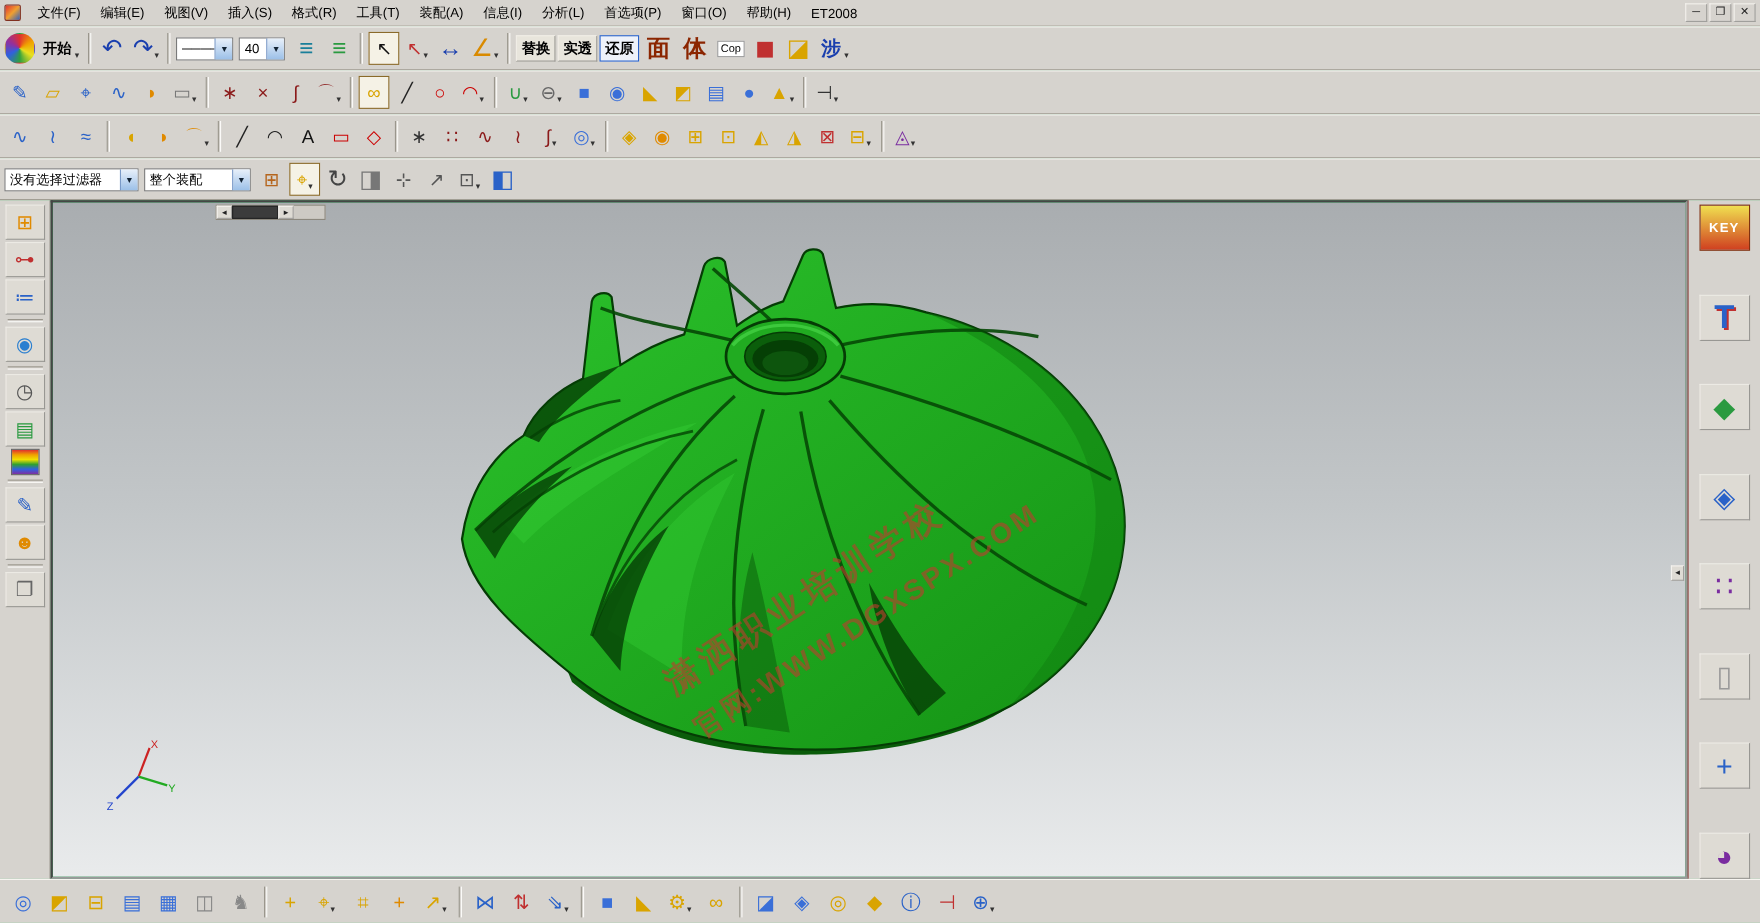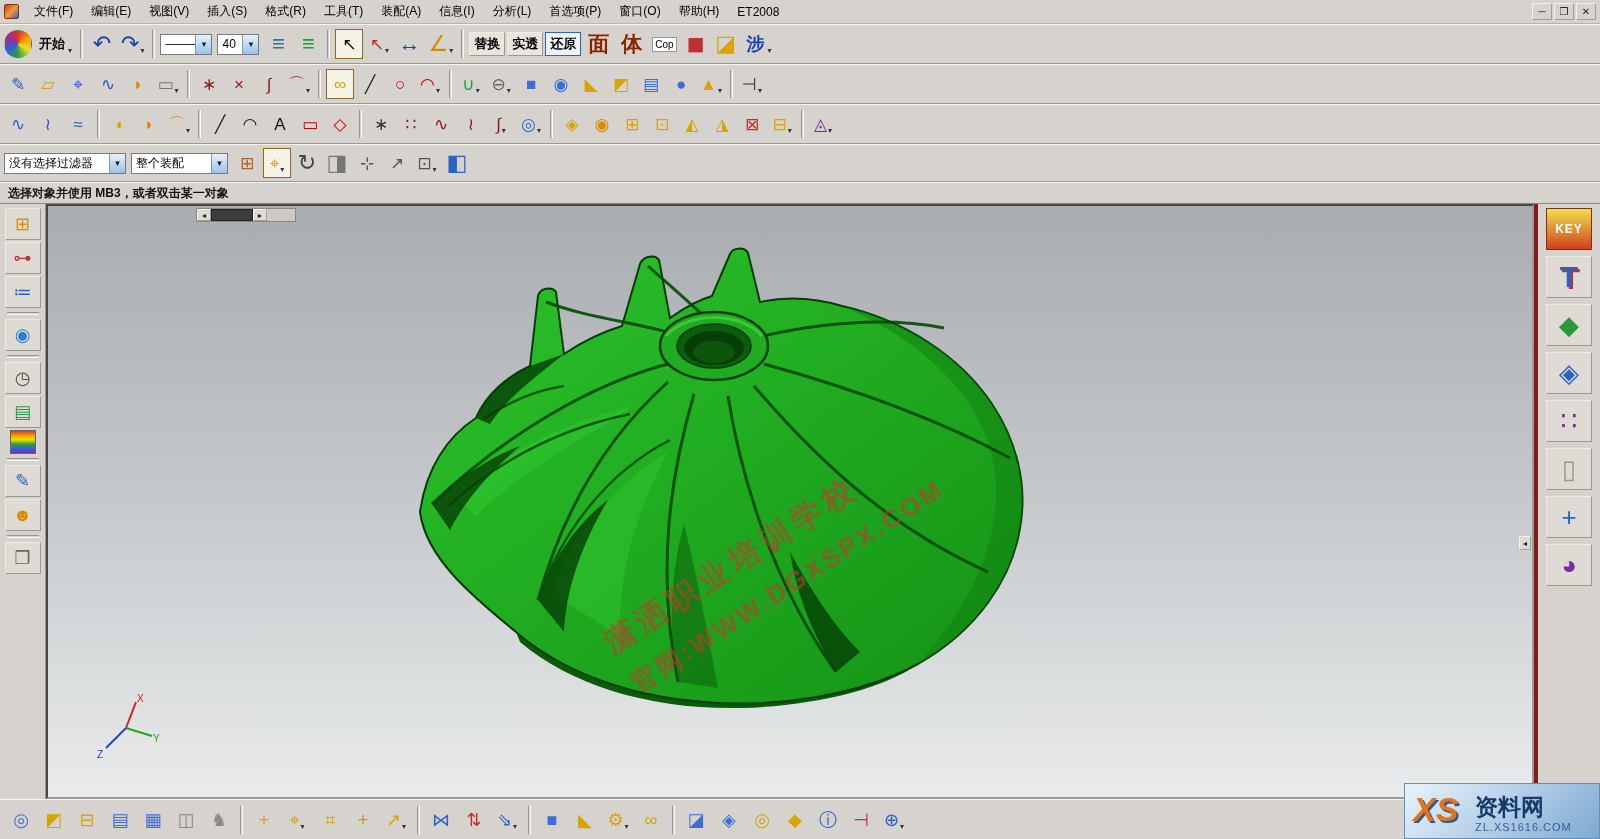--- a/index.html
+++ b/index.html
@@ -49,21 +49,21 @@
   .promptbar { height:22px; display:flex; align-items:center; padding:0 8px; gap:8px;
                background:#d6d3ce; border-top:1px solid #f6f4f0; border-bottom:1px solid #8c887e;
                font-weight:bold; font-size:12px; color:#111; }
 
   
   .main { flex:1; display:flex; min-height:0; }
   .vbar { display:flex; flex-direction:column; align-items:center; padding-top:4px; gap:2px; background:#d6d3ce; }
   .leftbar { width:46px; border-right:1px solid #9c988e; }
   .leftbar .tbtn { width:36px; height:32px; border:1px outset #eceae4; background:#dedbd4; font-size:18px; }
   .vbar .sep { width:32px; height:3px; border:none; border-top:1px solid #9a968c; border-bottom:1px solid #fbfaf8; margin:2px 0; }
-  .rightbar { width:66px; border-left:4px solid #7f1d1d; gap:6px; }
+  .rightbar { width:66px; border-left:1px solid #7f1d1d; gap:6px;justify-content:space-between; }
   .rightbar .tbtn { width:46px; height:42px; font-size:26px; border:1px outset #eceae4; background:#dedbd4; }
   .tbtn.keybtn { background:linear-gradient(180deg,#f0e050,#d04020); border:1px solid #803010; }
   .tbtn.keybtn .lbl { color:#fff; font-size:12px; letter-spacing:1px; }
   .tbtn.bigT .glyph { font-size:30px; font-weight:bold; text-shadow:2px 2px 0 #c03030; }
   .tbtn.rainbow { width:26px; height:24px; min-width:26px;
                   background:linear-gradient(180deg,#e03030,#f0a000,#f0e000,#30a030,#3060e0,#8030a0); border:1px solid #666; }
 
   
   .viewport { position:relative; flex:1; min-width:0; overflow:hidden;
               background:linear-gradient(180deg,#a9adb0 0%,#c2c6c8 45%,#e9ebec 100%);
@@ -404,23 +404,20 @@
       </span>
       <span class="tbtn">
         <span class="glyph" style="color: rgb(85, 85, 85);">⊡</span>
         <span class="darr">▾</span>
       </span>
       <span class="tbtn big">
         <span class="glyph" style="color: rgb(42, 98, 200);">◧</span>
       </span>
     </div>
 
-  <div class="promptbar">
-    <span>选择对象并使用 MB3，或者双击某一对象</span>
-  </div>
 
   <div class="main">
 
     <div class="leftbar vbar">
         <span class="tbtn">
           <span class="glyph" style="color: rgb(224, 138, 0);">⊞</span>
         </span>
         <span class="tbtn">
           <span class="glyph" style="color: rgb(192, 48, 48);">⊶</span>
         </span>
@@ -642,19 +639,14 @@
       </span>
       <span class="tbtn">
         <span class="glyph" style="color: rgb(192, 48, 48);">⊣</span>
       </span>
       <span class="tbtn">
         <span class="glyph" style="color: rgb(42, 98, 200);">⊕</span>
         <span class="darr">▾</span>
       </span>
     </div>
 
-  <div class="sitelogo">
-    <span class="xs">XS</span>
-    <span class="brand">资料网</span>
-    <span class="url">ZL.XS1616.COM</span>
-  </div>
 
 </div>
 
 </body></html>

